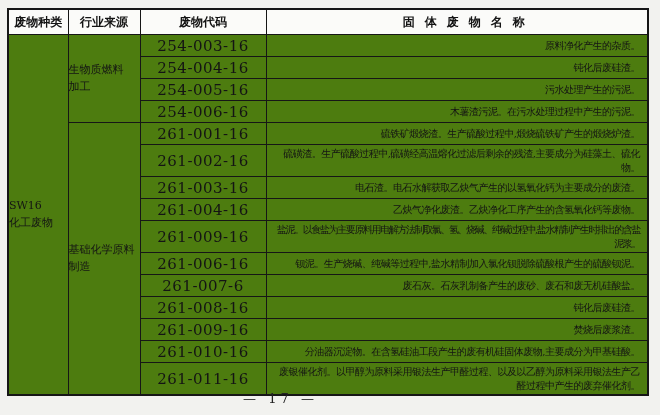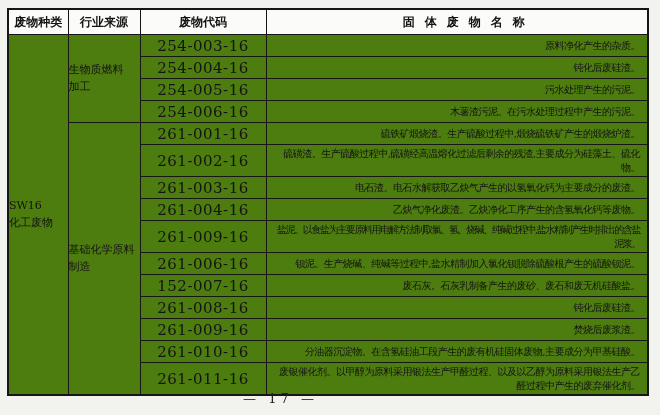--- a/index.html
+++ b/index.html
@@ -137,21 +137,21 @@
       </tr>
       <tr>
         <td class="code">261-009-16</td>
         <td class="name tight">盐泥。以食盐为主要原料用电解方法制取氯、氢、烧碱、纯碱过程中,盐水精制产生时排出的含盐泥浆。</td>
       </tr>
       <tr>
         <td class="code">261-006-16</td>
         <td class="name">钡泥。生产烧碱、纯碱等过程中,盐水精制加入氯化钡脱除硫酸根产生的硫酸钡泥。</td>
       </tr>
       <tr>
-        <td class="code">152-007-16</td>
+        <td class="code">261-007-6</td>
         <td class="name">废石灰。石灰乳制备产生的废砂、废石和废无机硅酸盐。</td>
       </tr>
       <tr>
         <td class="code">261-008-16</td>
         <td class="name">钝化后废硅渣。</td>
       </tr>
       <tr>
         <td class="code">261-009-16</td>
         <td class="name">焚烧后废浆渣。</td>
       </tr>

